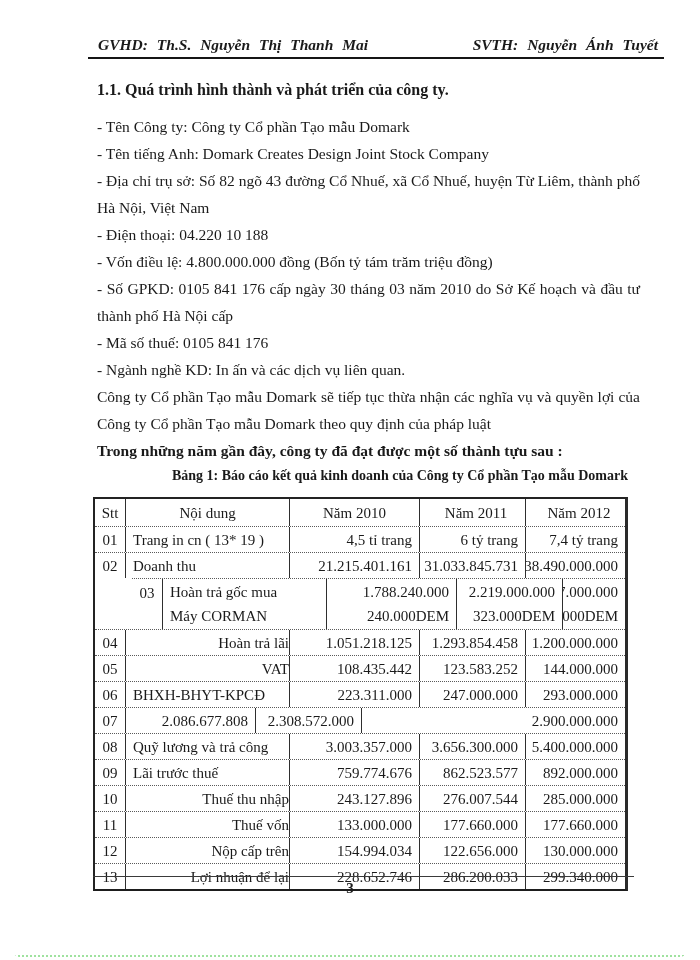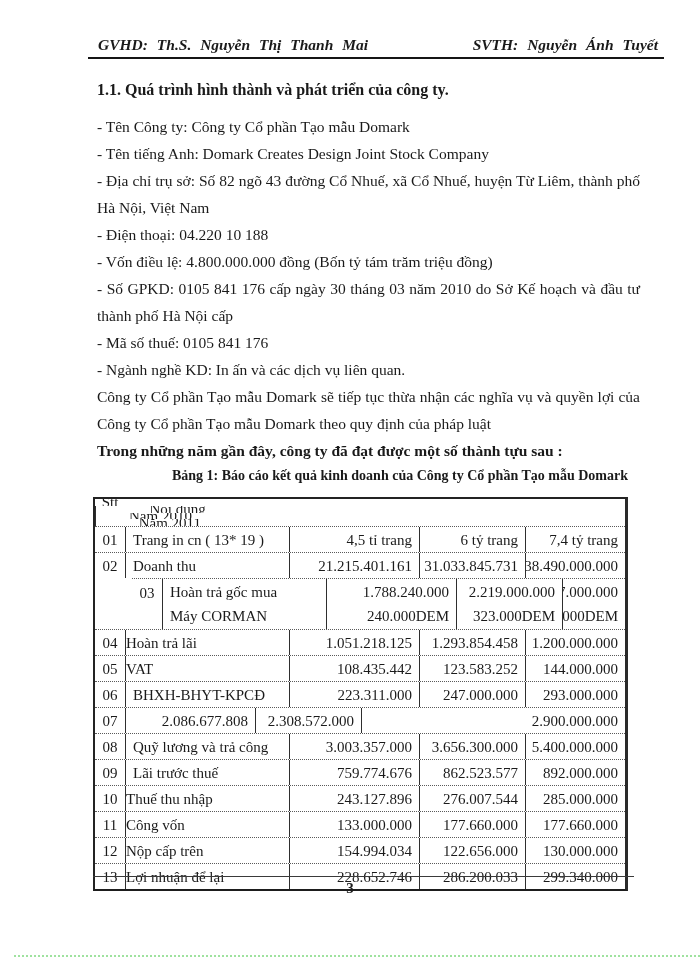--- a/index.html
+++ b/index.html
@@ -1,18 +1,18 @@
 <!DOCTYPE html>
 <html><head>
 <meta charset="utf-8">
 <style>
   html,body{margin:0;padding:0;background:#ffffff;}
   .page{
     position:relative;width:700px;height:960px;background:#ffffff;overflow:hidden;
-    font-family:"Liberation Serif","DejaVu Serif",serif;color:#1a1a1a;
+    font-family:"Liberation Serif","DejaVu Serif",serif;color:#1a1a1a;border-radius:32px;
   }
   
   .running-header{
     position:absolute;top:36px;left:88px;width:560px;
     border-bottom:2px solid #151515;
     display:flex;justify-content:space-between;
     padding:0 6px 3px 10px;
     font-style:italic;font-weight:700;font-size:15.5px;word-spacing:5px;
   }
   
@@ -25,43 +25,43 @@
     position:absolute;top:468px;left:93px;width:535px;
     text-align:right;font-weight:700;font-size:14px;
   }
   
   .table{
     position:absolute;top:497px;left:93px;width:535px;box-sizing:border-box;
     border:2px solid #232323;border-right:3px solid #2a2a2a;border-bottom:2px solid #1d1d1d;
     font-size:15px;background:#fff;
   }
   .thead,.tr{display:flex;}
-  .thead{height:27px;flex-direction:column;}
+  .thead{height:27px;}
   .tr{min-height:25px;border-top:1px dotted #5a5a5a;}
   .tr.tall{min-height:50px;margin-left:37px;}
   .td{
     box-sizing:border-box;display:flex;flex-direction:column;justify-content:center;
     overflow:hidden;
   }
   .td + .td{border-left:1px solid #2e2e2e;}
   .c0{width:30px;align-items:center;}
   .c1{width:164px;align-items:flex-start;padding-left:7px;}
-  .c1.center{align-items:flex-start;padding-left:0;}
+  .c1.center{align-items:flex-end;padding-left:0;}
   .c2{width:130px;}
   .c3{width:106px;}
   .c4{flex:1;}
   .num{align-items:flex-end;padding-right:7px;}
   .cellline{line-height:24px;white-space:nowrap;}
   .tall .td{justify-content:space-around;padding-top:1px;padding-bottom:1px;}
   .tall .c0{justify-content:flex-start;padding-top:2px;}
   
   .thead .c0{align-items:center;}
   .thead .c1{align-items:center;padding-left:0;}
   .thead .c2{align-items:center;}
-  .thead .c3,.thead .c4{align-items:flex-end;padding-left:7px;}
+  .thead .c3,.thead .c4{align-items:center;padding-left:7px;}
   
   .footer-rule{position:absolute;top:876px;left:93px;width:541px;border-top:1px solid #3a3a3a;}
   .page-num{position:absolute;top:880px;left:0;width:700px;text-align:center;font-weight:700;font-size:15px;}
   .bottom-dotted{position:absolute;bottom:3px;left:14px;right:0;border-top:2px dotted #9fe29f;}
 </style>
 </head>
 <body>
 
 <div class="page">
 
@@ -274,21 +274,21 @@
           </div>
           <div class="td num c4">
             <div class="cellline">285.000.000</div>
           </div>
         </div>
         <div class="tr">
           <div class="td c0">
             <div class="cellline">11</div>
           </div>
           <div class="td c1 center">
-            <div class="cellline">Công vốn</div>
+            <div class="cellline">Thuế vốn</div>
           </div>
           <div class="td num c2">
             <div class="cellline">133.000.000</div>
           </div>
           <div class="td num c3">
             <div class="cellline">177.660.000</div>
           </div>
           <div class="td num c4">
             <div class="cellline">177.660.000</div>
           </div>

